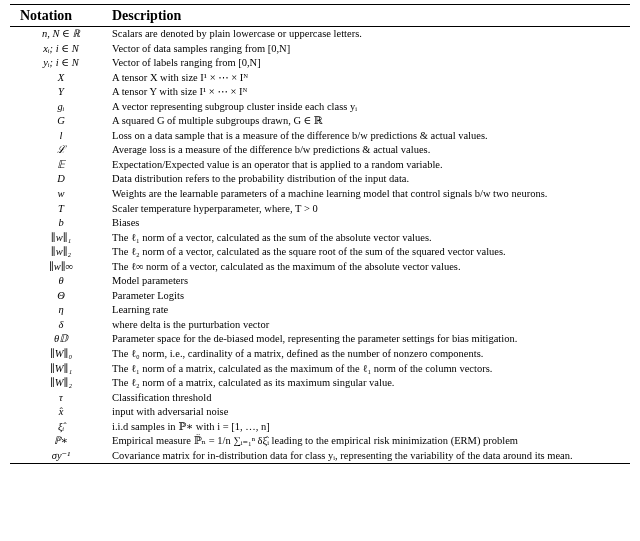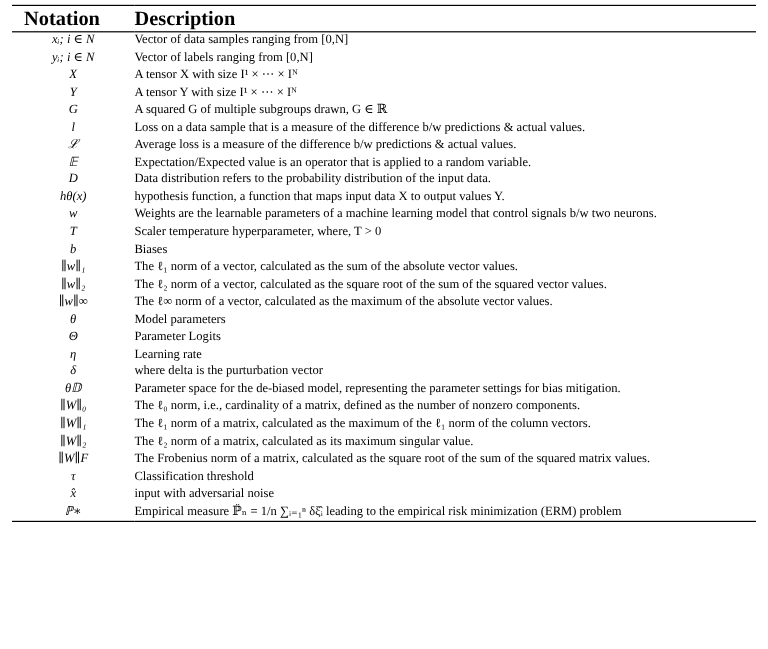--- a/index.html
+++ b/index.html
@@ -19,21 +19,21 @@
   }
   table.notation-table {
     width: 100%;
     border-collapse: collapse;
     border-top: 1.6px solid #000;
     border-bottom: 1.6px solid #000;
     table-layout: fixed;
   }
   thead th {
     font-weight: bold;
-    font-size: 17px;
+    font-size: 14px;
     text-align: left;
     padding: 4px 0 4px 0;
     border-bottom: 0.8px solid #000;
     line-height: 13px;
   }
   th.col-notation {
     width: 92px;
     padding-left: 10px;
   }
   th.col-description {
@@ -62,58 +62,62 @@
 <div class="sheet">
   <table class="notation-table">
     <thead>
       <tr>
         <th class="col-notation">Notation</th>
         <th class="col-description">Description</th>
       </tr>
     </thead>
     <tbody>
         <tr>
+          <td class="notation">n, N ∈ ℝ</td>
+          <td class="desc">Scalars are denoted by plain lowercase or uppercase letters.</td>
+        </tr>
+        <tr>
           <td class="notation">xᵢ; i ∈ N</td>
           <td class="desc">Vector of data samples ranging from [0,N]</td>
         </tr>
         <tr>
           <td class="notation">yᵢ; i ∈ N</td>
           <td class="desc">Vector of labels ranging from [0,N]</td>
         </tr>
         <tr>
           <td class="notation">X</td>
           <td class="desc">A tensor X with size I¹ × ⋯ × Iᴺ</td>
         </tr>
         <tr>
           <td class="notation">Y</td>
           <td class="desc">A tensor Y with size I¹ × ⋯ × Iᴺ</td>
+        </tr>
+        <tr>
+          <td class="notation">gᵢ</td>
+          <td class="desc">A vector representing subgroup cluster inside each class yᵢ</td>
         </tr>
         <tr>
           <td class="notation">G</td>
           <td class="desc">A squared G of multiple subgroups drawn, G ∈ ℝ</td>
         </tr>
         <tr>
           <td class="notation">l</td>
           <td class="desc">Loss on a data sample that is a measure of the difference b/w predictions &amp; actual values.</td>
         </tr>
         <tr>
           <td class="notation">ℒ</td>
           <td class="desc">Average loss is a measure of the difference b/w predictions &amp; actual values.</td>
         </tr>
         <tr>
           <td class="notation">𝔼</td>
           <td class="desc">Expectation/Expected value is an operator that is applied to a random variable.</td>
         </tr>
         <tr>
           <td class="notation">D</td>
           <td class="desc">Data distribution refers to the probability distribution of the input data.</td>
-        </tr>
-        <tr>
-          <td class="notation">hθ(x)</td>
-          <td class="desc">hypothesis function, a function that maps input data X to output values Y.</td>
         </tr>
         <tr>
           <td class="notation">w</td>
           <td class="desc">Weights are the learnable parameters of a machine learning model that control signals b/w two neurons.</td>
         </tr>
         <tr>
           <td class="notation">T</td>
           <td class="desc">Scaler temperature hyperparameter, where, T &gt; 0</td>
         </tr>
         <tr>
@@ -158,30 +162,34 @@
         </tr>
         <tr>
           <td class="notation">∥W∥₁</td>
           <td class="desc">The ℓ₁ norm of a matrix, calculated as the maximum of the ℓ₁ norm of the column vectors.</td>
         </tr>
         <tr>
           <td class="notation">∥W∥₂</td>
           <td class="desc">The ℓ₂ norm of a matrix, calculated as its maximum singular value.</td>
         </tr>
         <tr>
-          <td class="notation">∥W∥F</td>
-          <td class="desc">The Frobenius norm of a matrix, calculated as the square root of the sum of the squared matrix values.</td>
-        </tr>
-        <tr>
           <td class="notation">τ</td>
           <td class="desc">Classification threshold</td>
         </tr>
         <tr>
           <td class="notation">x̂</td>
           <td class="desc">input with adversarial noise</td>
         </tr>
         <tr>
+          <td class="notation">ξ̂ᵢ</td>
+          <td class="desc">i.i.d samples in ℙ∗ with i = [1, …, n]</td>
+        </tr>
+        <tr>
           <td class="notation">ℙ∗</td>
           <td class="desc">Empirical measure ℙ̂ₙ = 1/n ∑ᵢ₌₁ⁿ δξ̂ᵢ leading to the empirical risk minimization (ERM) problem</td>
+        </tr>
+        <tr>
+          <td class="notation">σy⁻¹</td>
+          <td class="desc">Covariance matrix for in-distribution data for class yᵢ, representing the variability of the data around its mean.</td>
         </tr>
       </tbody>
   </table>
 </div>
 
 </body></html>

